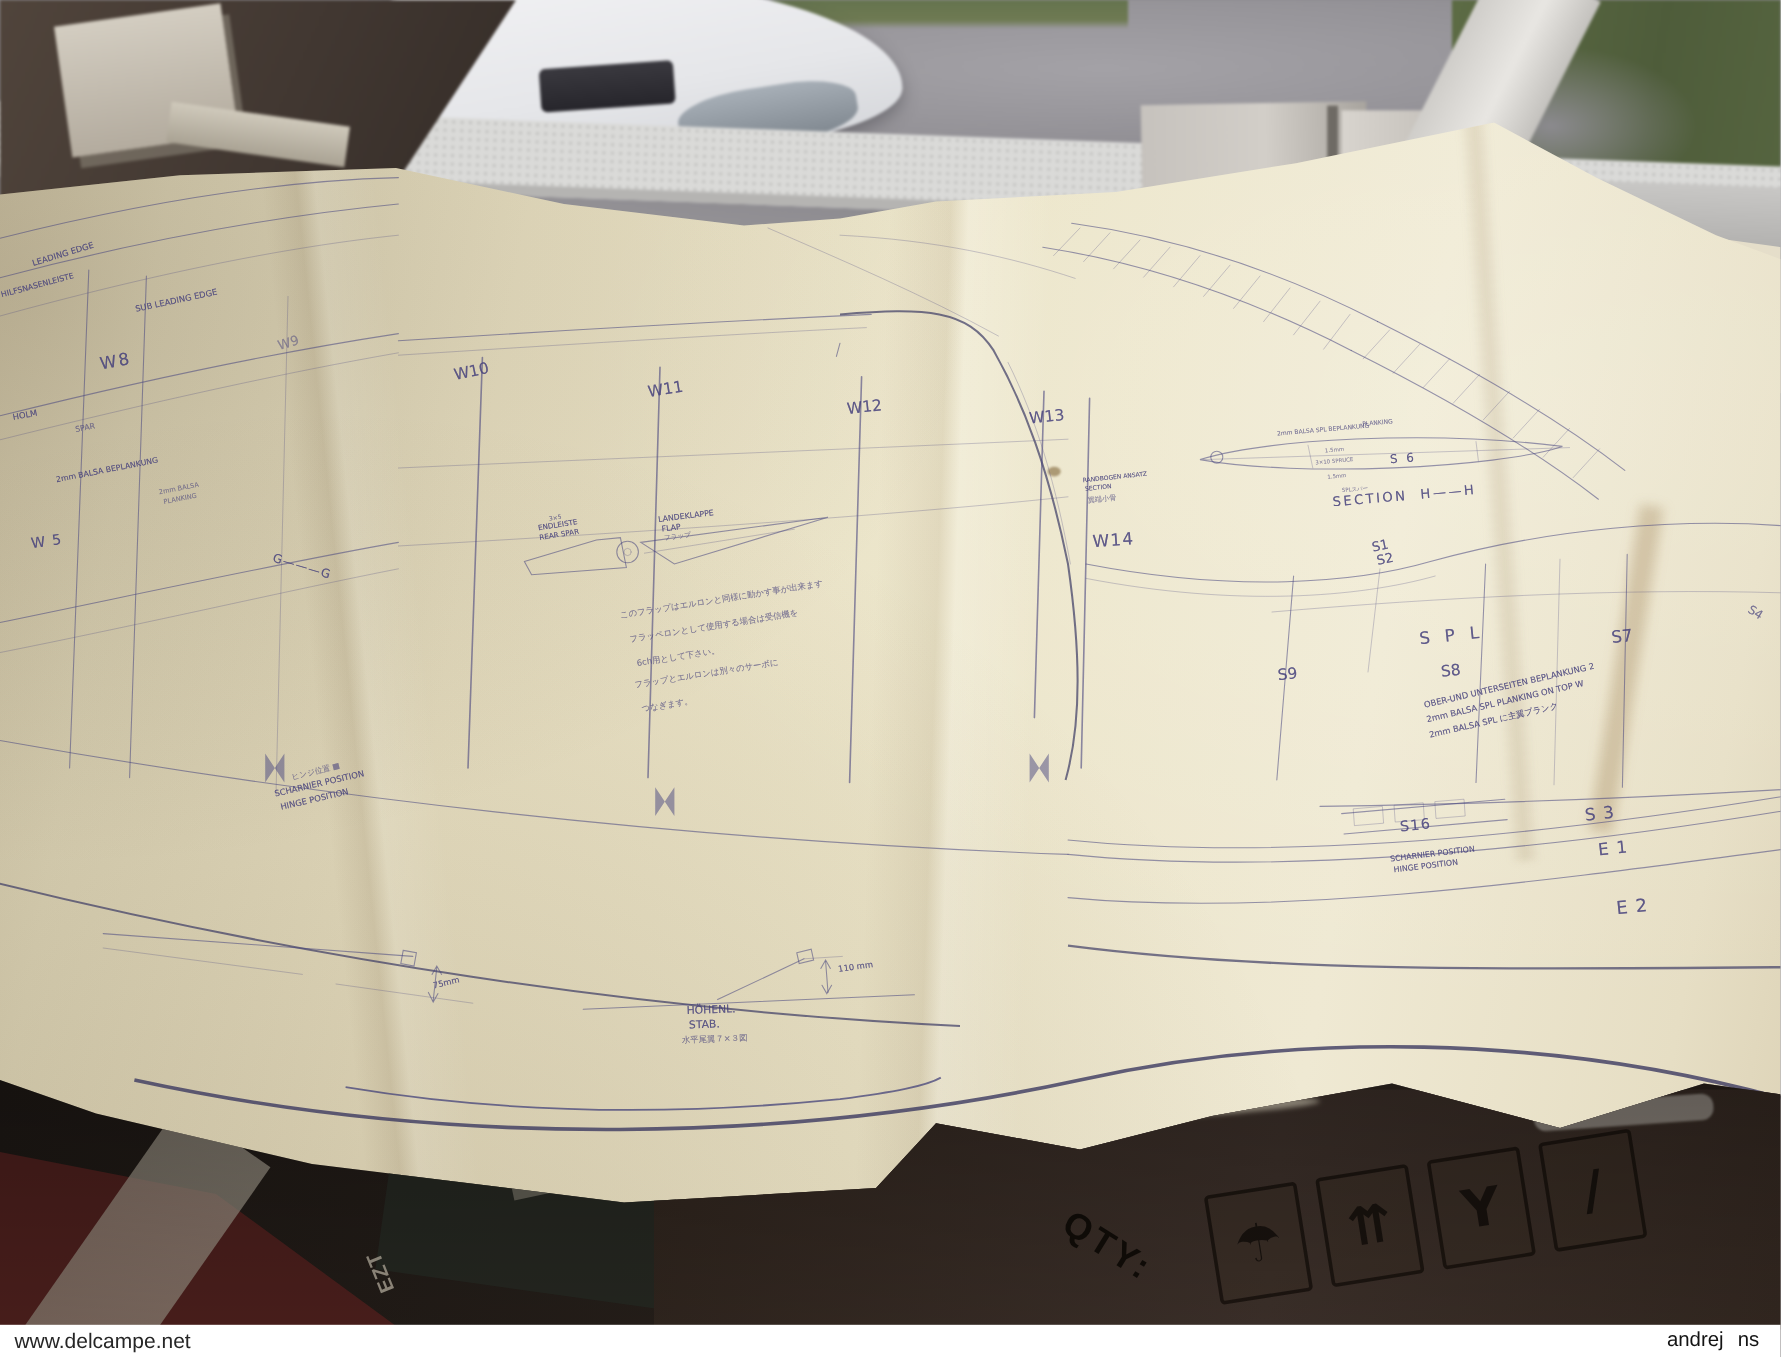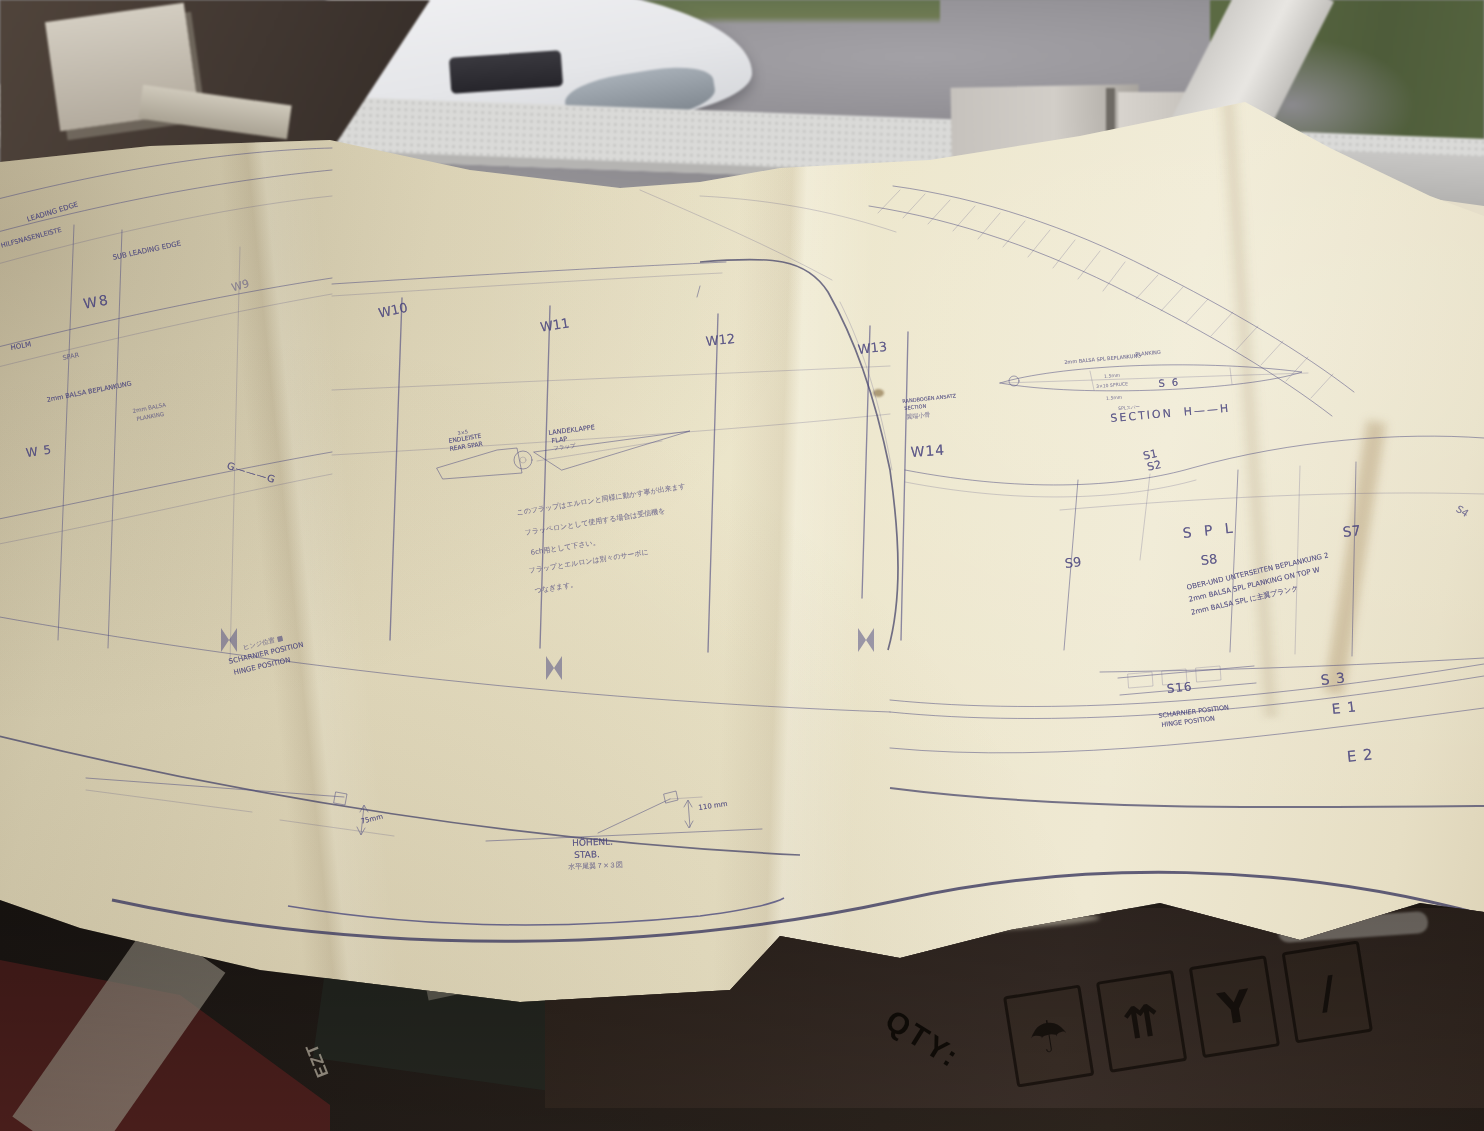--- a/index.html
+++ b/index.html
@@ -303,14 +303,18 @@
         </div>
         <div class="ship-icon">
           <span>/</span>
         </div>
       </div>
     <div class="abs" style="left:882px;top:122px;transform:rotate(32deg);font-size:30px;font-weight:bold;
                 color:rgba(12,9,5,.88);letter-spacing:3px;font-family:'Liberation Sans',sans-serif;">QTY:</div>
     <div class="abs" style="left:0;top:0;width:1484px;height:231px;background:linear-gradient(rgba(0,0,0,.35),rgba(0,0,0,.15));"></div>
   </div>
 
+  <div id="watermark-bar">
+    <span class="abs" style="left:12px;top:3px;font-size:17.5px;color:#262626;">www.delcampe.net</span>
+    <span class="abs" style="right:18px;top:3px;font-size:17px;color:#141414;word-spacing:7px;">andrej ns</span>
+  </div>
 
 </div>
 
 </body></html>

